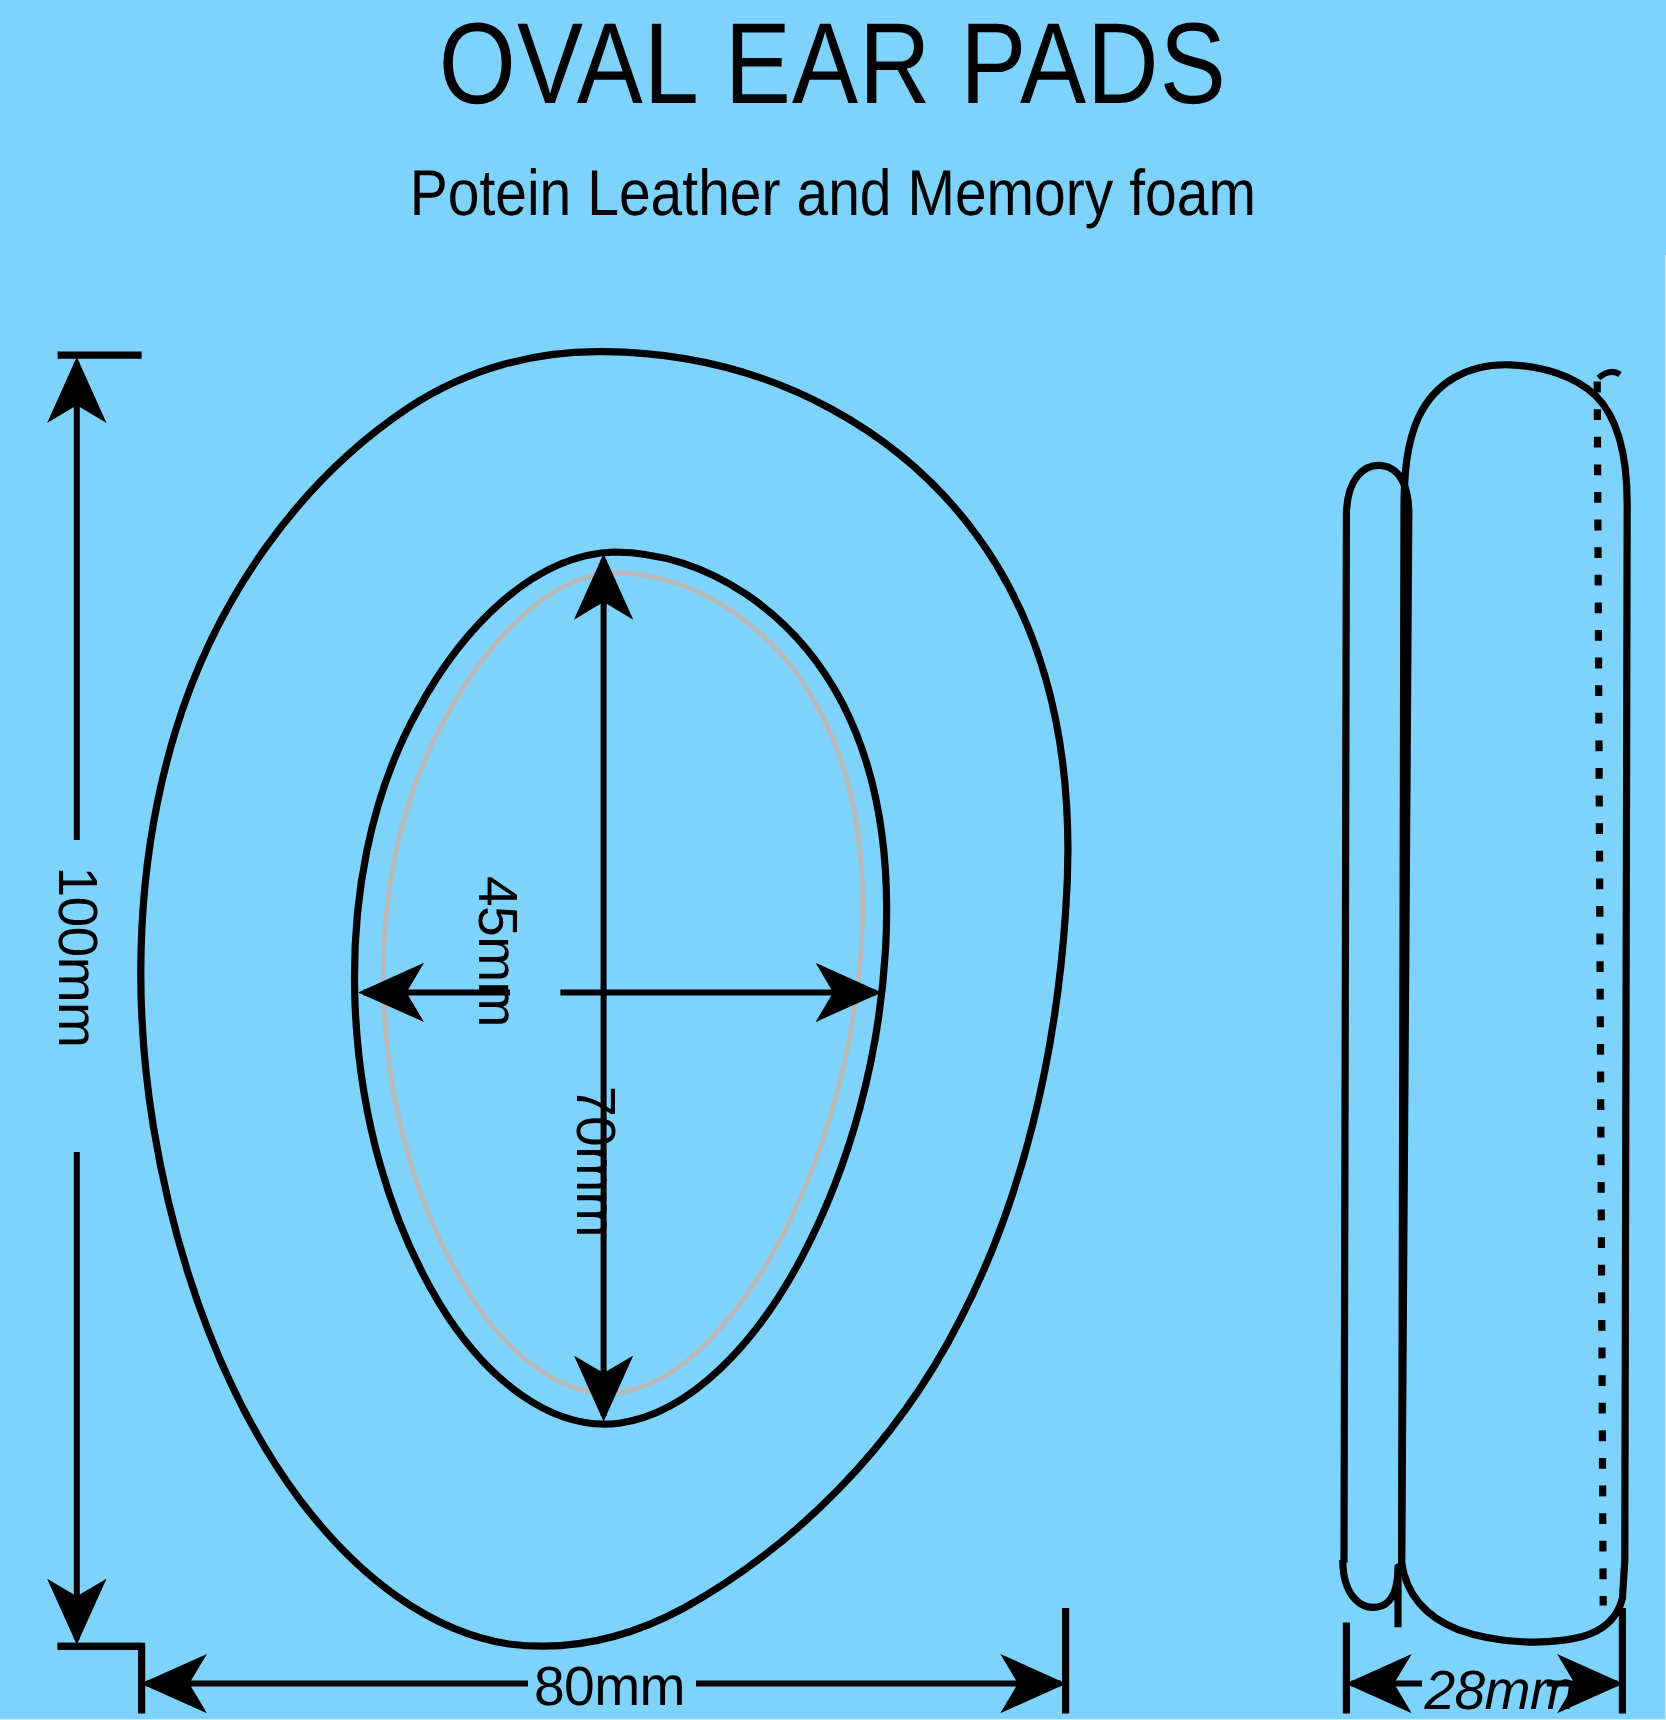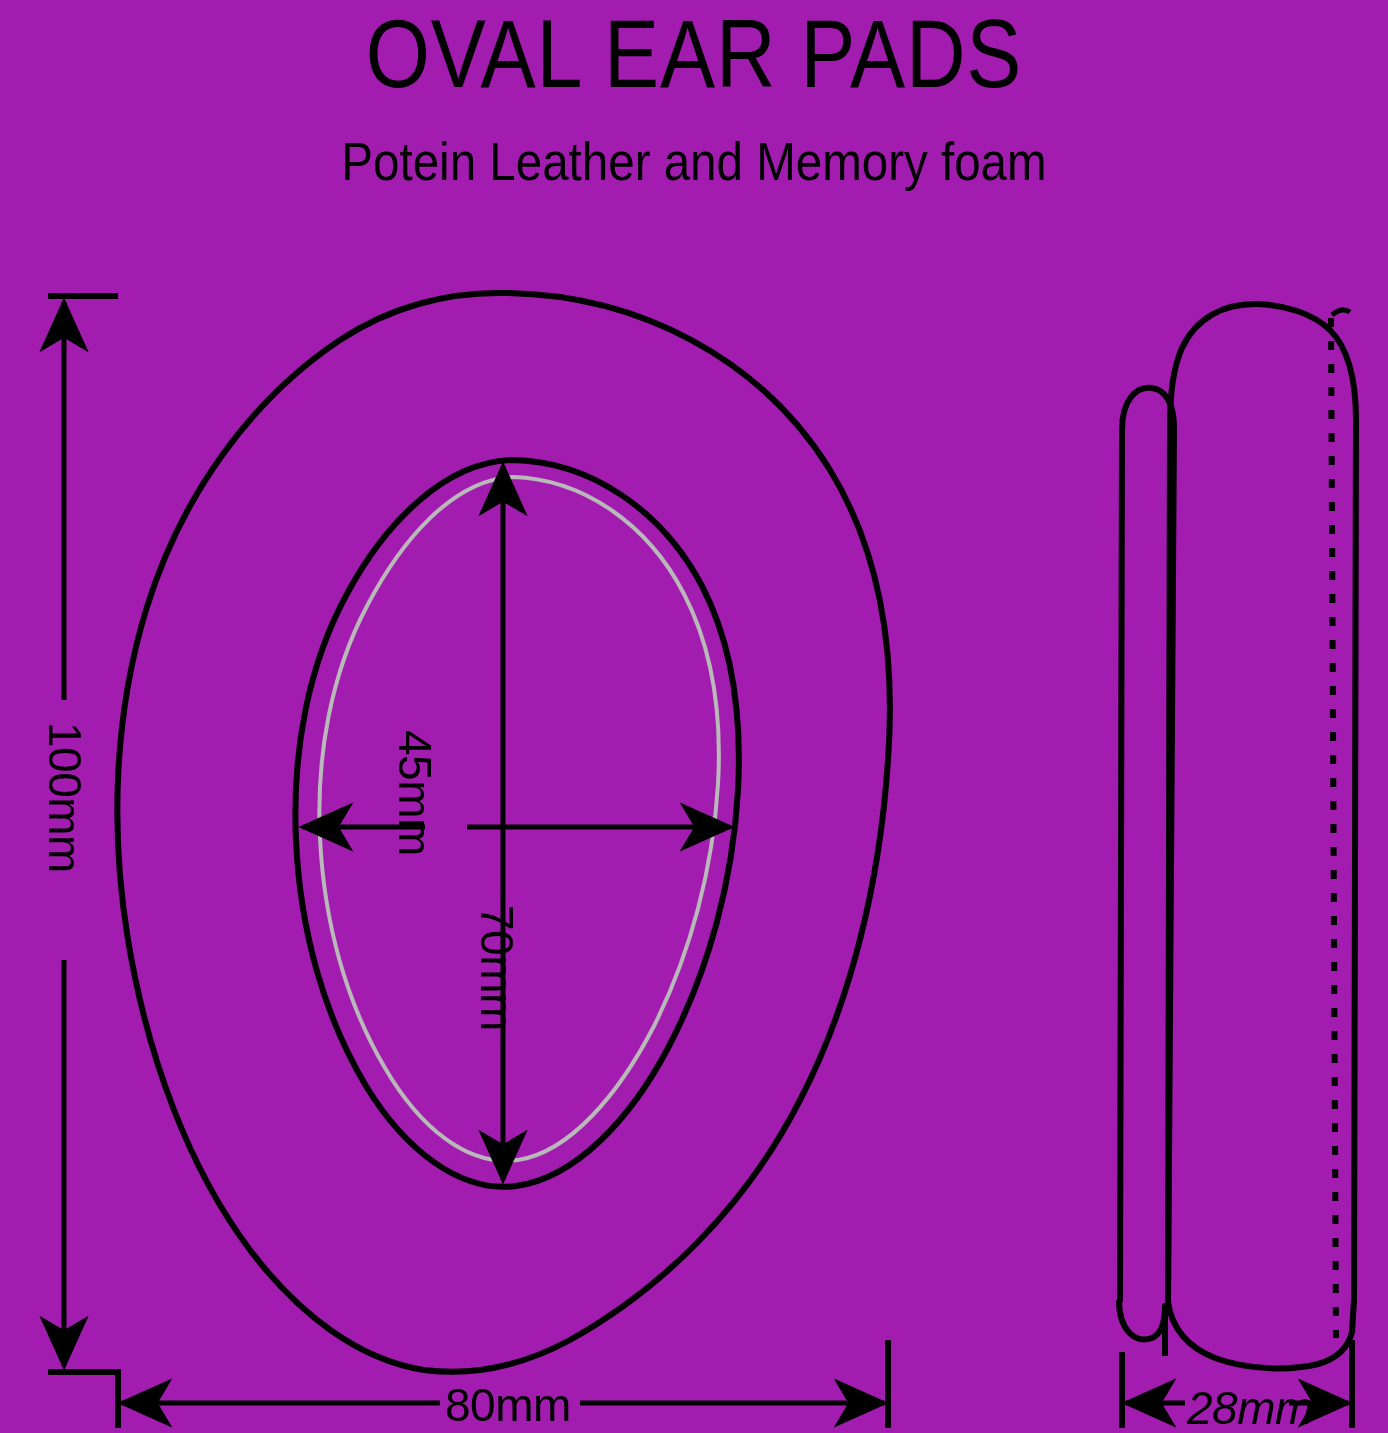--- a/index.html
+++ b/index.html
@@ -10,21 +10,21 @@
     background: #ffffff;
   }
   body {
     font-family: "Liberation Sans", sans-serif;
     color: #000000;
   }
   #page {
     position: relative;
     width: 1388px;
     height: 1433px;
-    background: #a21caf;
+    background: #7dd3fc;
     overflow: hidden;
   }
 
   
   .title {
     position: absolute;
     left: 0;
     top: 6px;
     width: 1388px;
     text-align: center;

